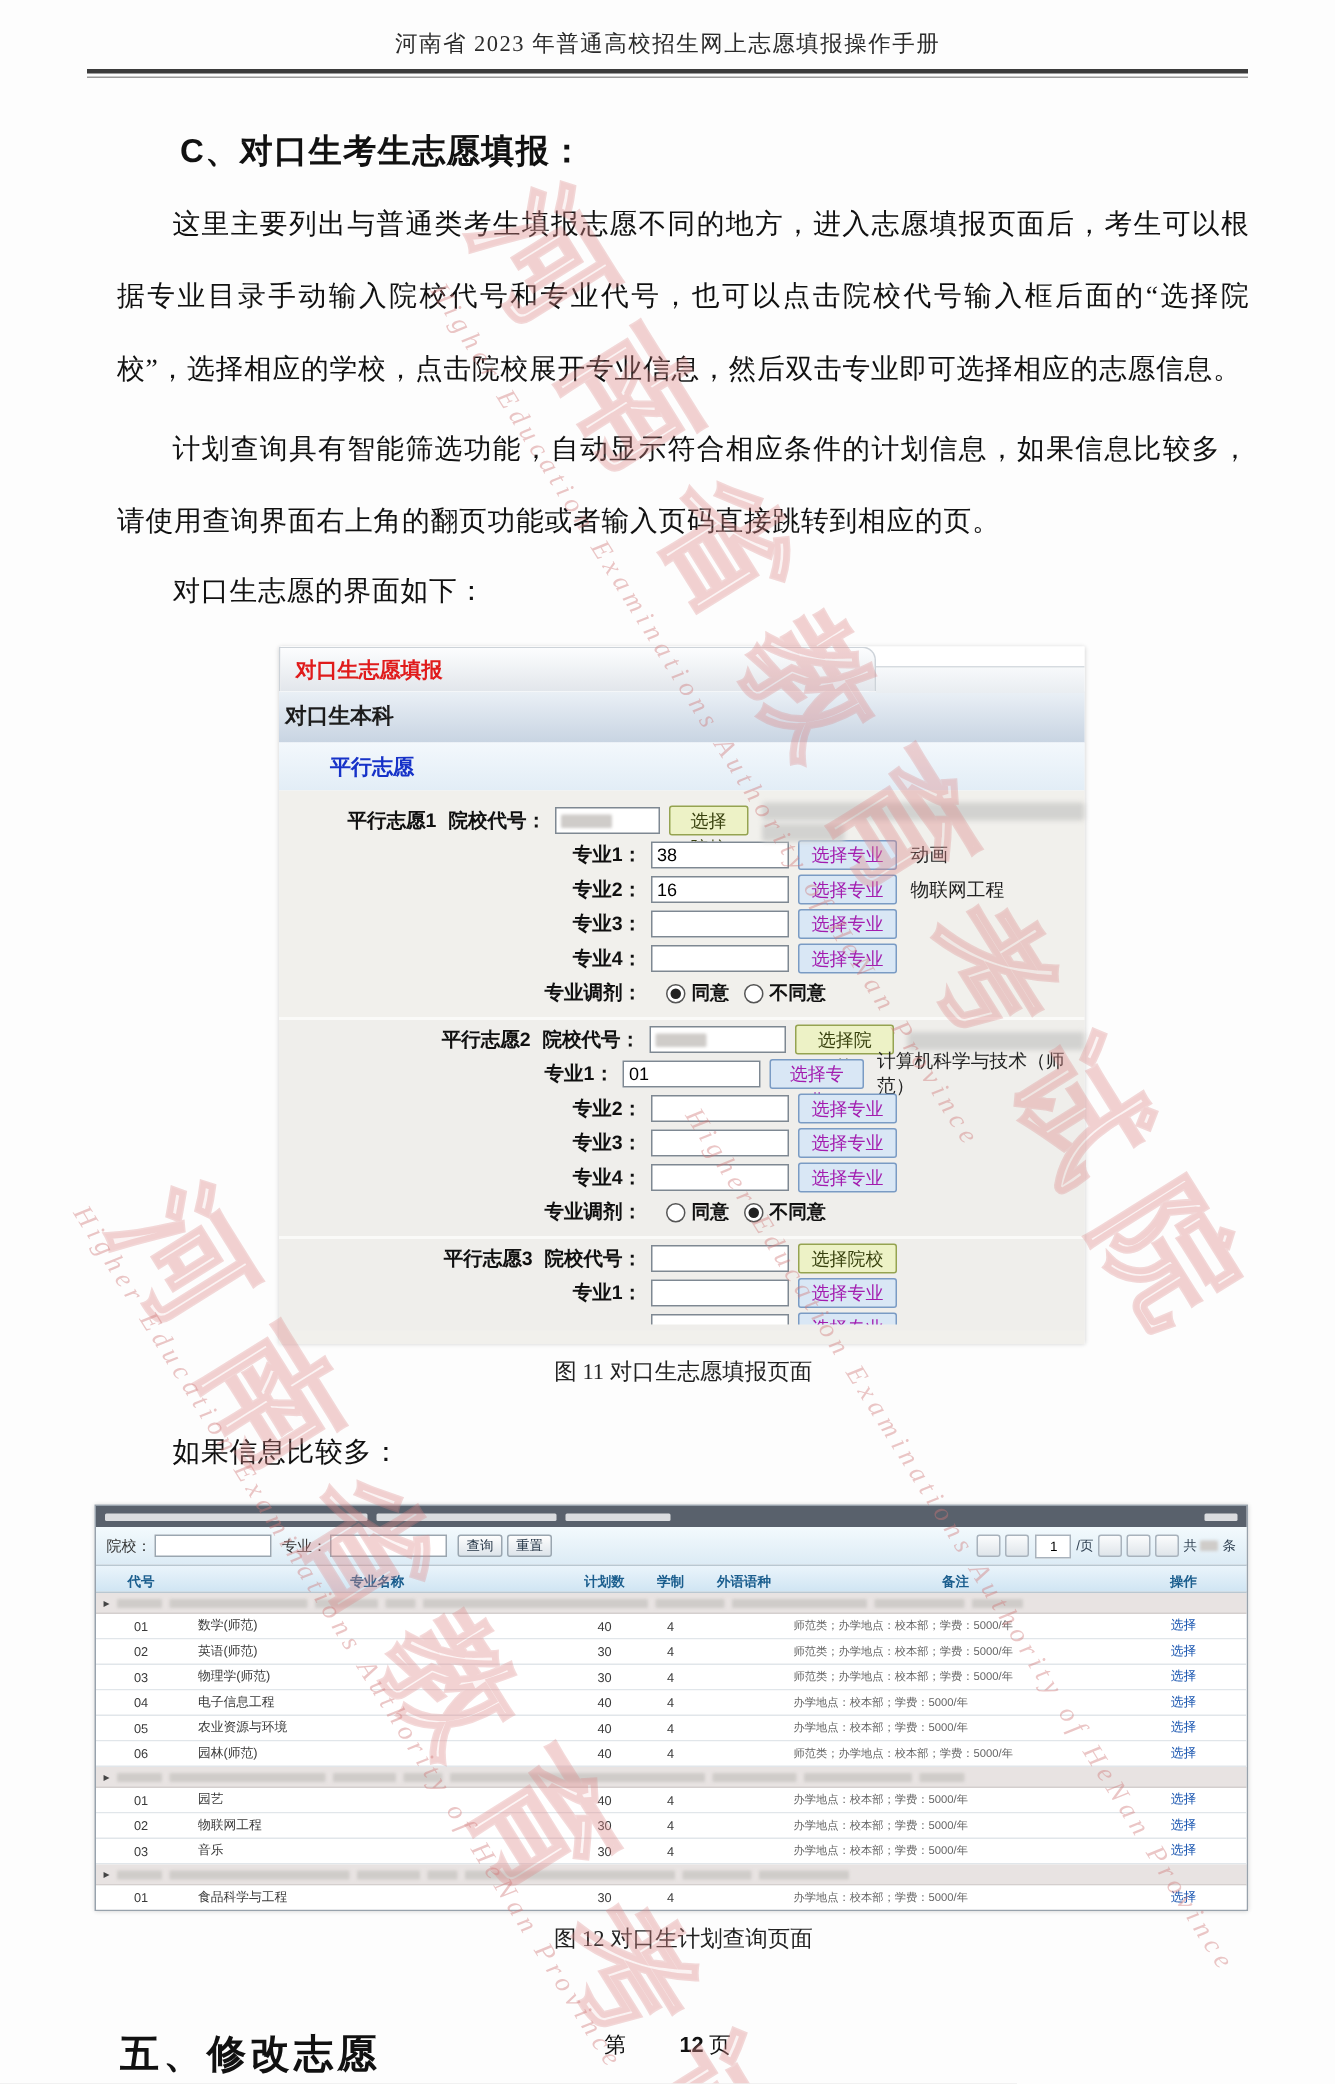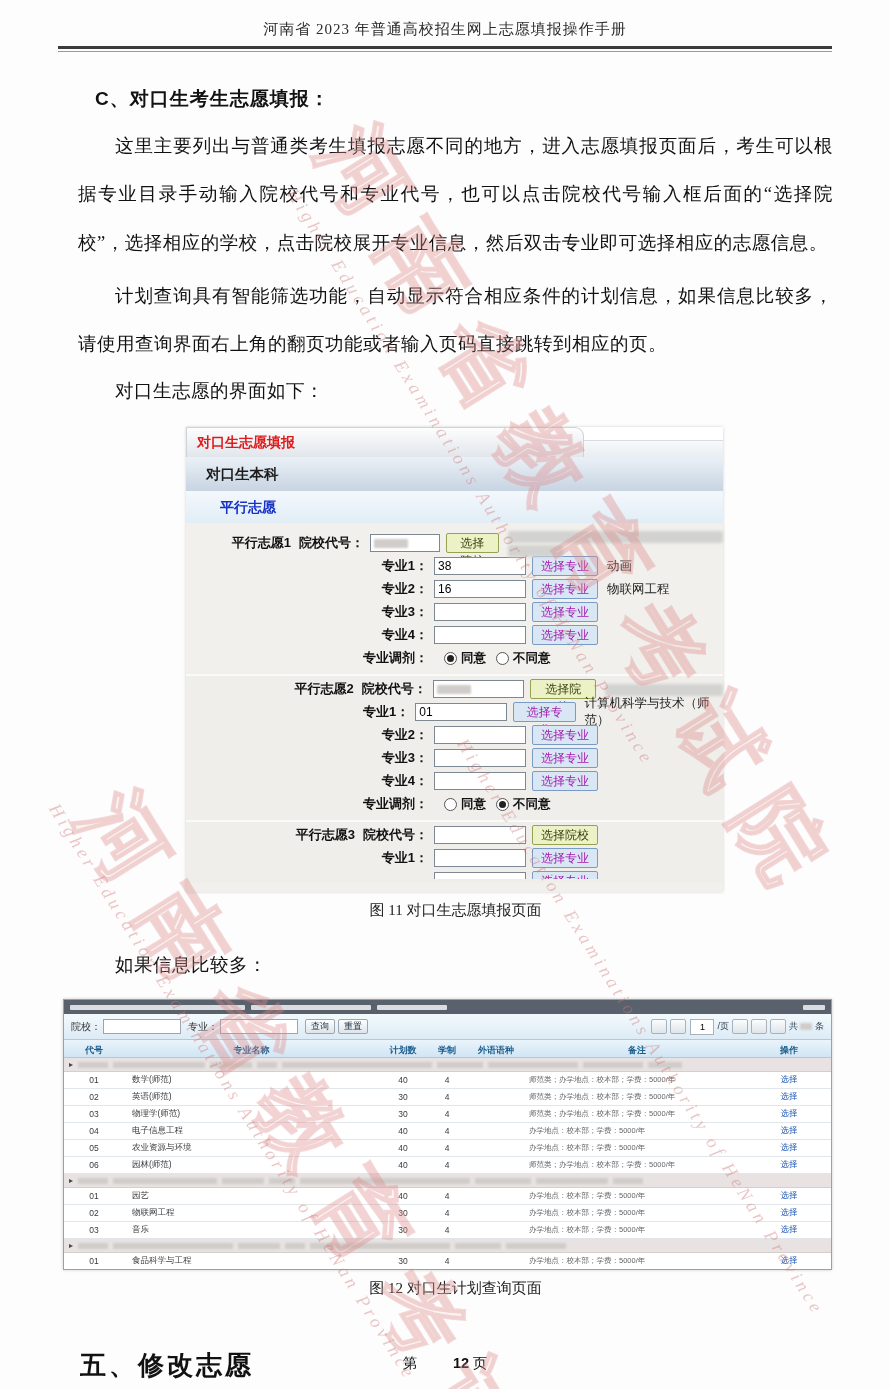--- a/index.html
+++ b/index.html
@@ -2,36 +2,36 @@
 <html><head>
 <meta charset="utf-8">
 <style>
   html,body{margin:0;padding:0;background:#e8e8e8;}
   .page{position:relative;width:890px;height:1389px;background:#fdfdfd;margin:0 auto;
         overflow:hidden;font-family:"Liberation Serif",serif;color:#111;}
   
   .hdr{padding-top:20px;text-align:center;font-size:15px;color:#2b2b2b;letter-spacing:1px;}
   .hdr-rule{margin:7px 58px 0;border-top:3px solid #3c3c3c;border-bottom:1px solid #9a9a9a;height:2px;}
   .content{padding:0 57px 0 78px;position:relative;z-index:2;}
-  .h-c{font-family:"Liberation Sans",sans-serif;font-weight:bold;font-size:19px;
-       margin:34px 0 10px 17px;letter-spacing:1px;}
+  .h-c{font-family:"Liberation Sans",sans-serif;font-weight:bold;font-size:22px;
+       margin:34px 0 10px 42px;letter-spacing:1px;}
   .p{font-size:18.5px;line-height:2.62;text-align:justify;text-indent:2em;margin:0;letter-spacing:.5px;}
   .p.tight{line-height:2.55;}
   
   .shot{font-family:"Liberation Sans",sans-serif;}
   .form-wrap{width:537px;margin:12px 0 0 108px;background:#fff;box-shadow:0 0 3px rgba(0,0,0,.18);}
   .f-tabbar{position:relative;height:30px;background:#fff;}
   .f-tab{position:absolute;left:0;top:0;width:398px;height:30px;box-sizing:border-box;
          background:linear-gradient(#fcfdfe,#e2e6eb);border:1px solid #cdd3d9;border-bottom:none;
          border-top-right-radius:9px;line-height:29px;padding-left:10px;
          color:#e01b1b;font-weight:bold;font-size:14px;}
   .f-tab-rest{position:absolute;left:398px;right:0;top:13px;height:17px;
          background:linear-gradient(#f7f9fb,#e9edf1);border-top:1px solid #d6dbe0;}
   .f-level{height:34px;background:linear-gradient(#eaf0f6,#c8d4e2);font-weight:bold;font-size:14.5px;
-         line-height:34px;padding-left:20px;color:#1c1c1c;}
+         line-height:34px;padding-left:4px;color:#1c1c1c;}
   .f-group{height:32px;background:linear-gradient(#f3f8fc,#e2edf6);color:#1632c8;font-weight:bold;
          font-size:14px;line-height:32px;padding-left:34px;}
   .f-body{background:#f1f0ec;padding:7px 0 9px;}
   .vol{padding:2px 0 4px;}
   .vol.alt{background:#efeeeb;border-top:2px solid #fafaf8;}
   .frow{display:flex;align-items:center;height:23px;font-size:13px;}
   .flabel{width:248px;text-align:right;font-weight:bold;color:#101010;padding-right:6px;box-sizing:border-box;white-space:nowrap;}
   .vtitle{margin-right:8px;}
   .finput{width:92px;height:18px;border:1px solid #7e8892;background:#fff;font-size:12px;
           padding:0 3px;box-sizing:border-box;font-family:"Liberation Sans",sans-serif;}

